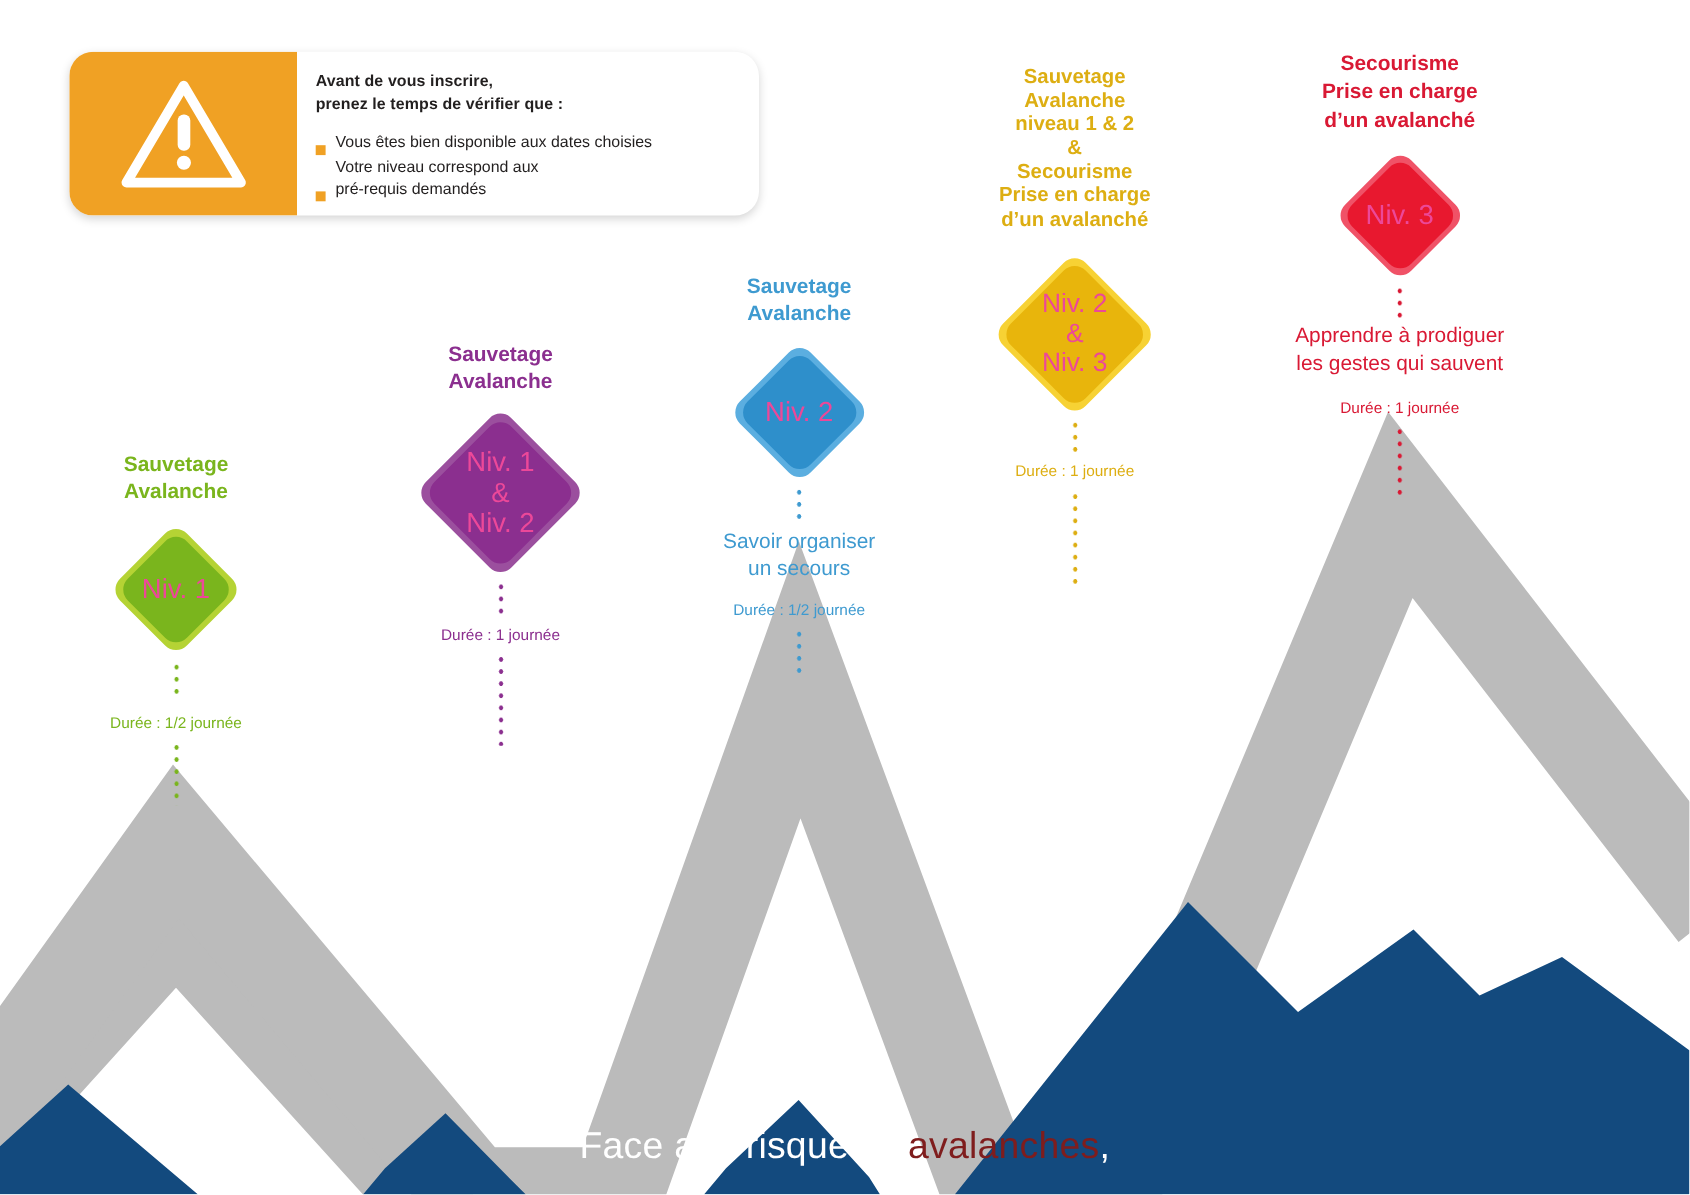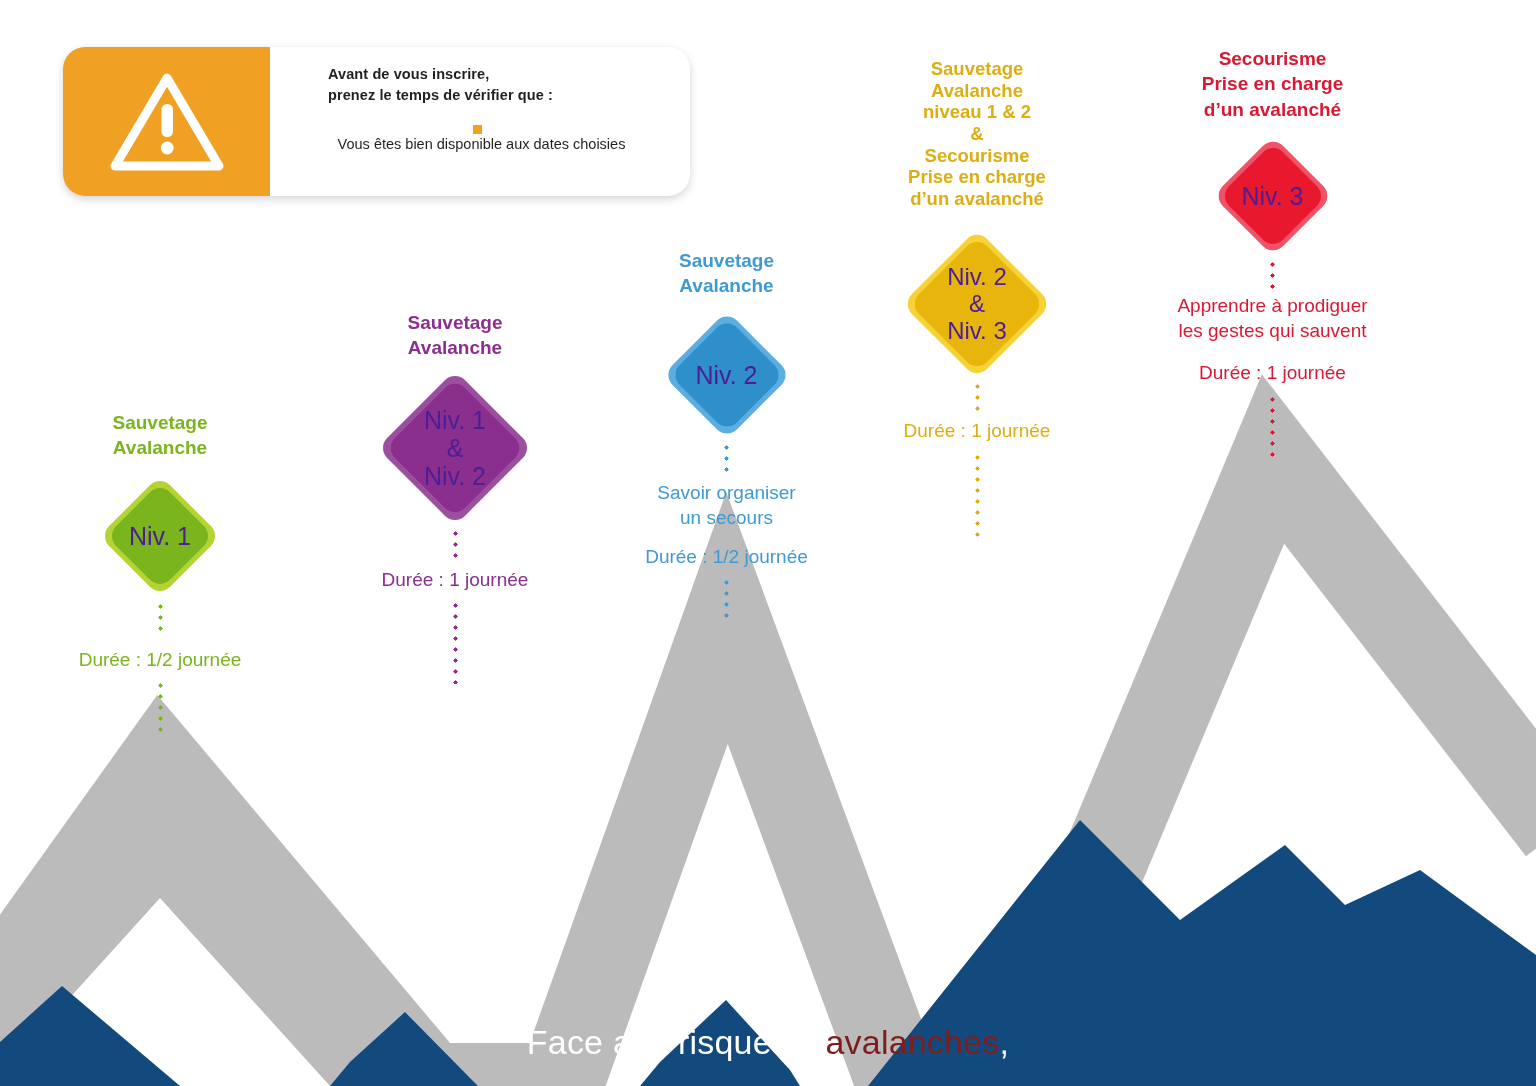--- a/index.html
+++ b/index.html
@@ -45,31 +45,29 @@
   #warning-text-panel {
     flex: 1 1 auto;
     padding: 17px 14px 10px 17px;
   }
   .warn-head {
     font-size: 14.5px;
     font-weight: bold;
     color: #221f1f;
     line-height: 1.45;
     letter-spacing: .1px;
-    margin-left: 41px;
   }
   #warn-bullets { margin-top: 14px; }
   .warn-bullet {
     display: flex;
-    align-items: center;
+    align-items: flex-end;
     font-size: 14.5px;
     color: #221f1f;
     line-height: 1.42;
     margin-bottom: 1px;
-    flex-direction: column;
   }
   .bullet-sq {
     width: 9px; height: 9px;
     background: #F0A124;
     margin-right: 9px;
     margin-top: 5px;
     flex: 0 0 9px;
   }
 
   
@@ -95,21 +93,21 @@
     position: absolute;
     left: 50%; top: 50%;
     transform: translate(-50%,-50%) rotate(45deg);
     border-radius: 14px;
   }
   .diamond-label {
     position: absolute;
     left: 0; top: 50%;
     width: 100%;
     transform: translateY(-50%);
-    color: #4c1d95;
+    color: #ec4899;
     font-weight: normal;
     white-space: pre-line;
     text-align: center;
     z-index: 3;
     line-height: 1.12;
   }
 
   .dots {
     margin: 0 auto;
     width: 5px;
@@ -119,21 +117,21 @@
     background-position: center top;
   }
 
   .goal-text {
     font-size: 19px;
     font-weight: normal;
     line-height: 1.32;
     white-space: pre-line;
   }
   .duration-text {
-    font-size: 19px;
+    font-size: 14px;
     font-weight: normal;
     line-height: 1.3;
   }
 
   
   #tagline {
     position: absolute;
     left: 0; right: 0;
     bottom: 22px;
     text-align: center;
@@ -200,20 +198,25 @@
       </svg>
     </div>
     <div id="warning-text-panel">
       <div class="warn-head">Avant de vous inscrire,</div>
       <div class="warn-head">prenez le temps de vérifier que :</div>
       <div id="warn-bullets">
         <div class="warn-bullet">
           <span class="bullet-sq"></span>
           <span>Vous êtes bien disponible aux dates choisies</span>
         </div>
+        <div class="warn-bullet">
+          <span class="bullet-sq"></span>
+          <span style="white-space:pre-line">Votre niveau correspond aux
+pré-requis demandés</span>
+        </div>
       </div>
     </div>
   </div>
 
   <div class="column" id="col-green" style="left:35px; top:410px; width:250px;">
     <div class="col-title" style="color:#7AB51D;">Sauvetage
 Avalanche</div>
     <div class="diamond-wrap" style="width:122px; height:122px; margin-top:14px;">
       <div class="diamond-outer" style="width:86px;height:86px;background:#B5D334;"></div>
       <div class="diamond-inner" style="width:76px;height:76px;background:#7AB51D;"></div>

